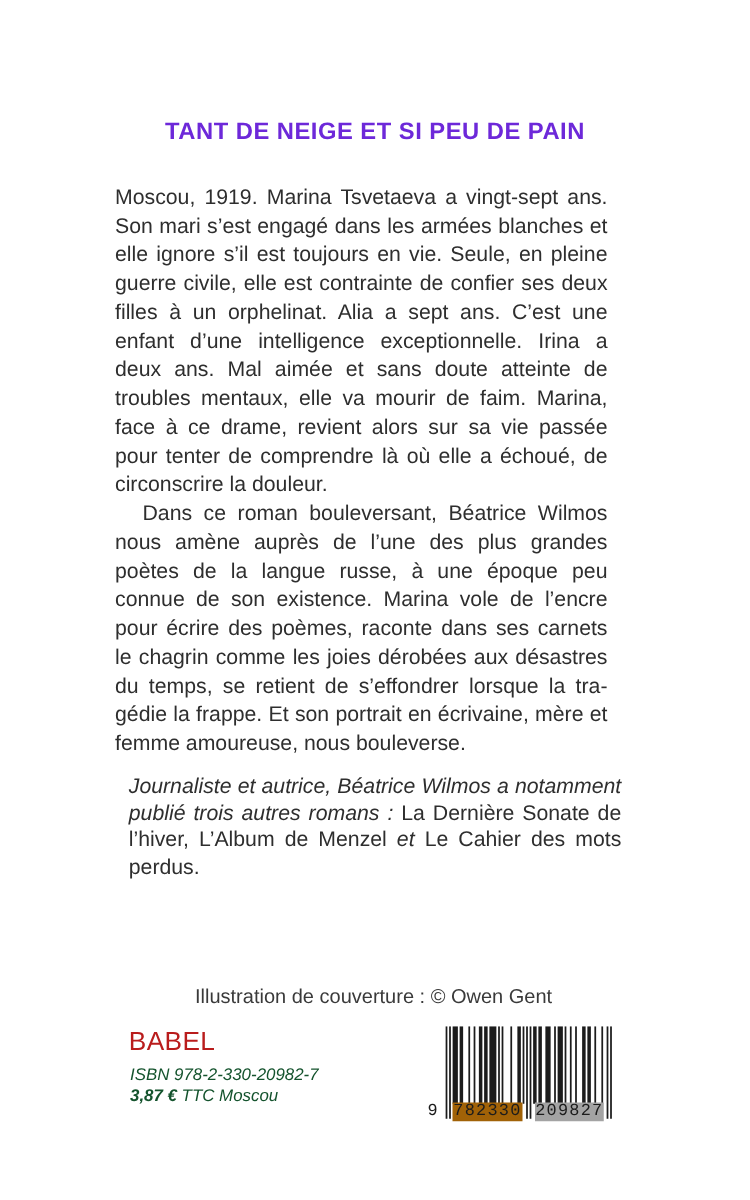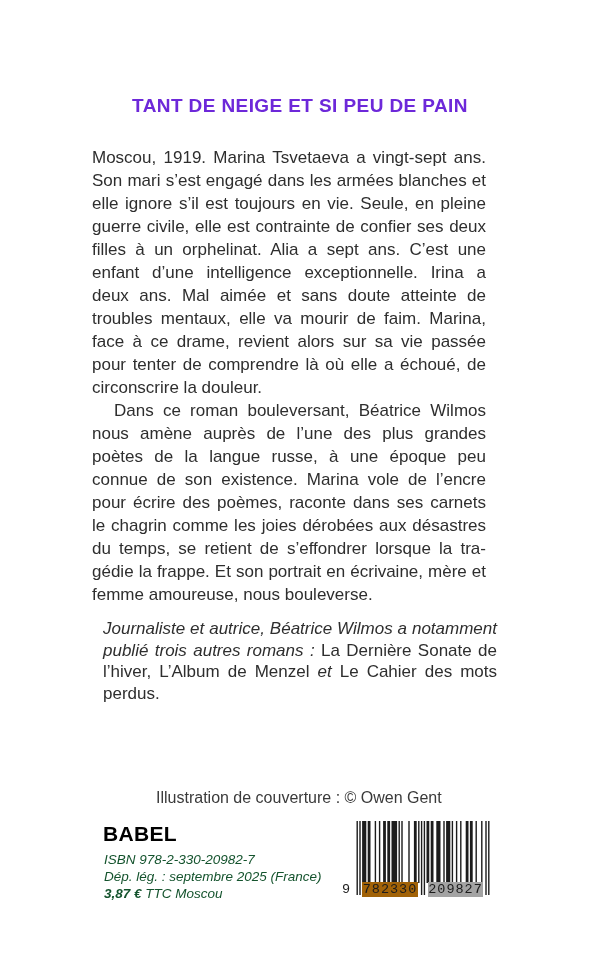--- a/index.html
+++ b/index.html
@@ -19,22 +19,22 @@
   .synopsis p.indent{text-indent:22px;}
   .bio{
     position:absolute;left:103px;top:618px;width:394px;
     font-size:17px;line-height:21.5px;text-align:justify;font-style:italic;
   }
   .bio .roman{font-style:normal;}
   .credit{
     position:absolute;left:112px;top:789px;font-size:16px;color:#3a3a3a;margin-left:44px;
   }
   .imprint{
-    position:absolute;left:103px;top:822px;font-size:21px;font-weight:bold;
-    letter-spacing:0.3px;color:#000000;
+    position:absolute;left:103px;top:822px;font-size:21px;font-weight:normal;
+    letter-spacing:0.3px;color:#b91c1c;
   }
   .colophon{
     position:absolute;left:104px;top:851px;font-size:13.5px;font-style:italic;
     line-height:17px;color:#14532d;
   }
   .colophon .bold{font-weight:bold;}
   .barcode{
     position:absolute;left:342px;top:821px;width:152px;height:84px;
   }
   .barcode svg{position:absolute;left:14px;top:0;fill:#1c1c1c;}
@@ -59,21 +59,20 @@
   </div>
 
   <div class="bio"><span>Journaliste et autrice, Béatrice Wilmos a notamment publié trois autres romans&nbsp;: </span><span class="roman">La Dernière Sonate de l’hiver, L’Album de Menzel</span><span> et </span><span class="roman">Le Cahier des mots perdus.</span></div>
 
   <div class="credit">Illustration de couverture : © Owen Gent</div>
 
   <div class="imprint">BABEL</div>
 
   <div class="colophon">
     <div>ISBN 978-2-330-20982-7</div>
-    <div>Dép. lég. : septembre 2025 (France)</div>
     <div><span class="bold">3,87 €</span><span> TTC Moscou</span></div>
   </div>
 
   <div class="barcode">
     <svg id="barcode-svg" width="134" height="76" viewBox="0 0 133 76">
         <rect x="0.00" y="0" width="1.40" height="74"></rect>
         <rect x="2.80" y="0" width="1.40" height="74"></rect>
         <rect x="5.60" y="0" width="4.20" height="62"></rect>
         <rect x="11.20" y="0" width="2.80" height="62"></rect>
         <rect x="18.20" y="0" width="1.40" height="62"></rect>

